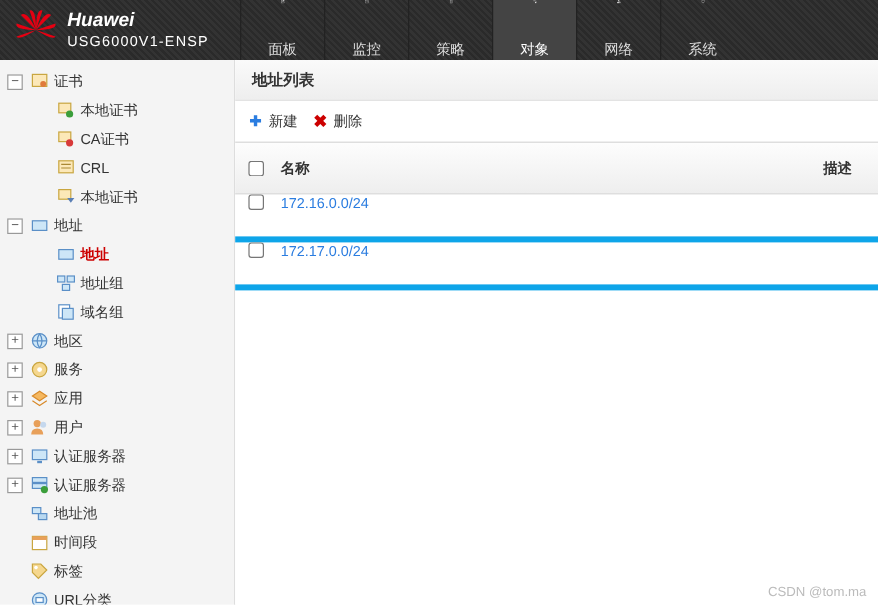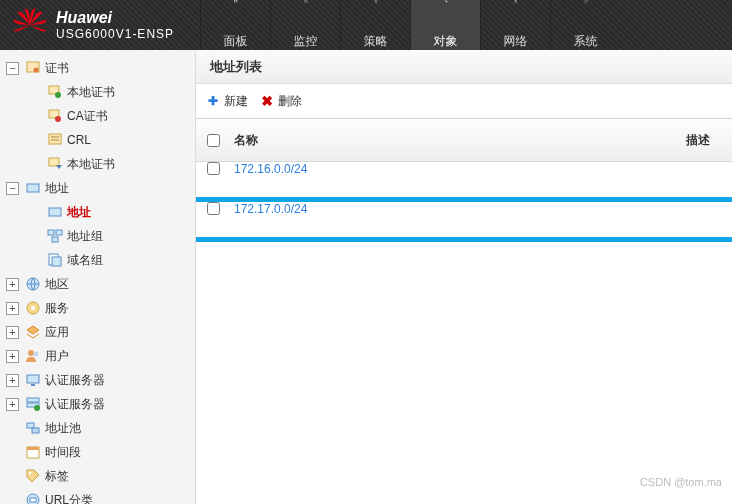--- a/index.html
+++ b/index.html
@@ -34,21 +34,21 @@
 .del-ic { color: #c00; font-size: 14px; }
 .table-head { height: 44px; background: linear-gradient(#fdfdfd, #eee); border-top: 1px solid #d6d6d6; border-bottom: 1px solid #d6d6d6; display: flex; align-items: center; }
 .th-check { width: 34px; display: flex; justify-content: center; }
 .th-name { flex: 1; padding-left: 4px; font-weight: bold; }
 .th-desc { width: 46px; font-weight: bold; }
 .row { height: 40px; display: flex; border-bottom: 5px solid #0ea5e9; }
 .row .cell-check { width: 34px; display: flex; justify-content: center; }
 .row .cell-name { flex: 1; padding-left: 4px; color: #2b7de0; cursor: pointer; }
 .row .cell-desc { width: 46px; }
 input[type=checkbox] { width: 13px; height: 13px; }
-.watermark { position: absolute; bottom: 16px; right: 10px; color: #bbb; font-size: 11px; }
+.watermark { position: absolute; bottom: 4px; right: 10px; color: #bbb; font-size: 11px; }
 </style>
 </head>
 <body>
 
 <div class="header">
   <div class="logo-area">
     <svg class="logo-icon" viewBox="0 0 40 40">
       <g fill="#e60012">
         <path d="M20 20 L14 2 Q20 0 20 20 Z"></path>
           <path d="M20 20 L26 2 Q20 0 20 20 Z"></path>

